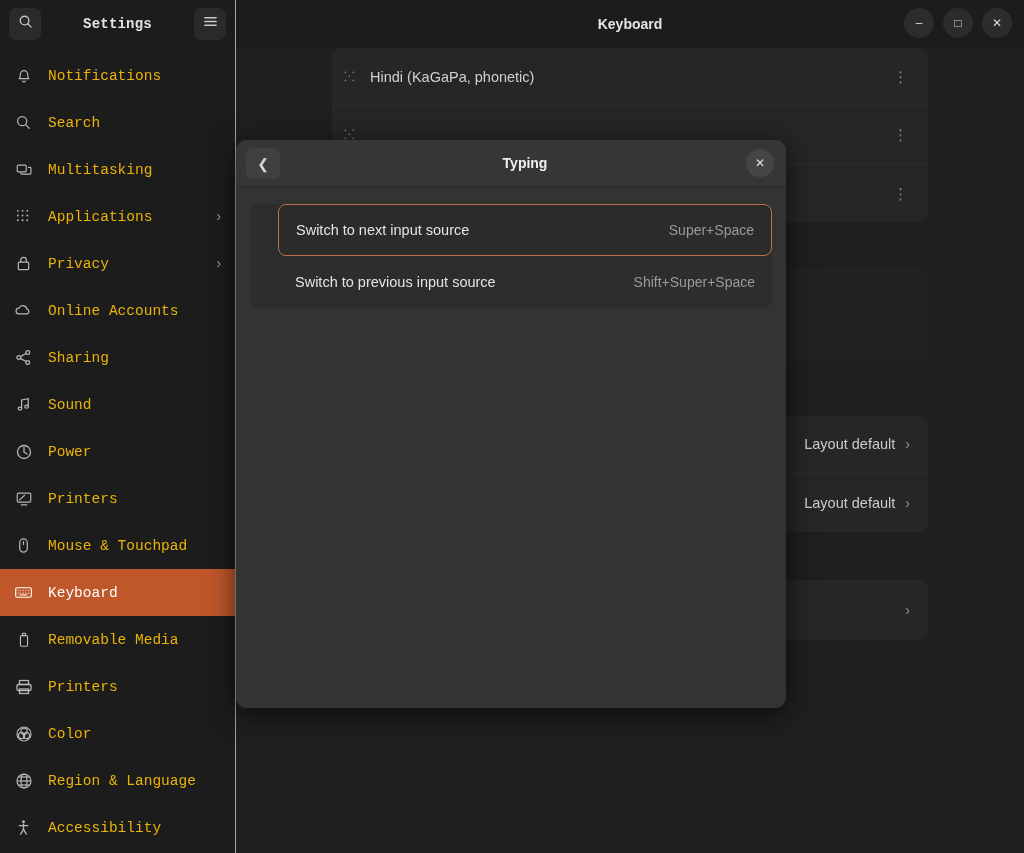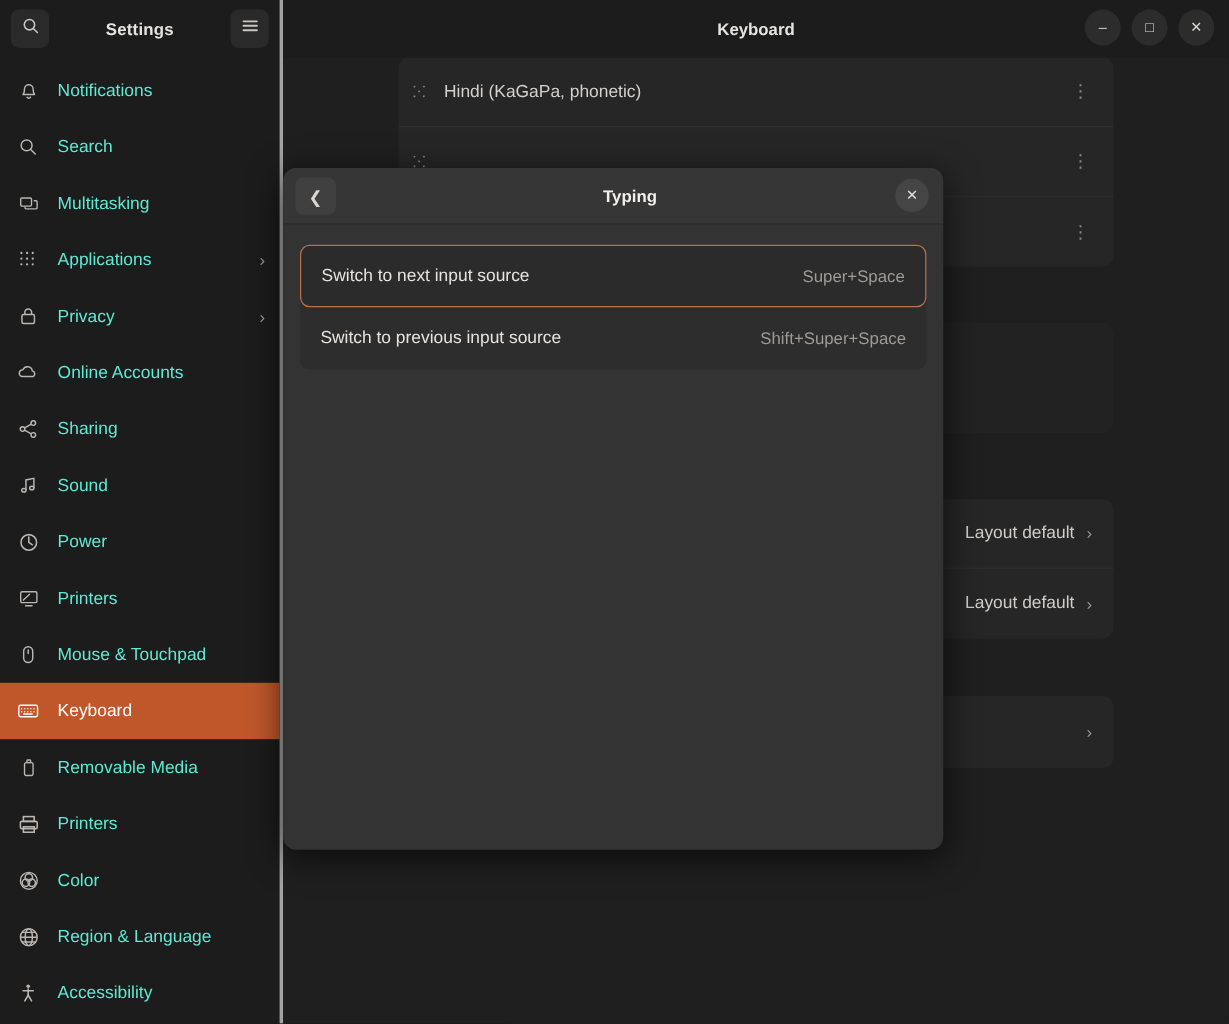--- a/index.html
+++ b/index.html
@@ -9,21 +9,22 @@
     font-family: "Liberation Sans", sans-serif;
     overflow: hidden;
   }
   #root { position: relative; width: 1024px; height: 853px; background: #1c1c1c; }
 
   
   .sidebar {
     position: absolute; left: 0; top: 0;
     width: 236px; height: 853px;
     background: #1c1c1c;
-    border-right: 3px solid #a3a3a3;
+    border-right: 1px solid #a3a3a3;
+    font-family: Liberation Mono, monospace;
   }
   .sidebar-header {
     height: 48px; display: flex; align-items: center;
     padding: 0 9px; gap: 0;
   }
   .hdr-btn {
     width: 32px; height: 32px; border-radius: 7px;
     background: #2a2a2a;
     display: flex; align-items: center; justify-content: center;
     cursor: pointer; flex: 0 0 auto;
@@ -34,21 +35,21 @@
     letter-spacing: .2px;
   }
   .sidebar-list { padding: 4px 0 0 0; }
   .side-item {
     position: relative;
     display: flex; align-items: center;
     height: 47px; padding: 0 14px 0 14px;
     gap: 15px; cursor: pointer;
     color: #d6d3d0;
   }
-  .side-item .lbl { font-size: 14.5px; color: #5eead4; white-space: nowrap; }
+  .side-item .lbl { font-size: 14.5px; color: #eab308; white-space: nowrap; }
   .side-item.selected { background: #c0572b; }
   .side-item.selected .lbl { color: #ffffff; }
   .side-item .ico { width: 19px; height: 19px; flex: 0 0 auto;
     display: flex; align-items: center; justify-content: center; }
   .side-item .chev { position: absolute; right: 12px; color: #9a9694; font-size: 14px; }
 
   
   .main {
     position: absolute; left: 236px; top: 0;
     width: 788px; height: 853px;
@@ -140,20 +141,21 @@
     background: #454545; display: flex;
     align-items: center; justify-content: center;
     cursor: pointer; color: #e3e0dd; font-size: 12px;
   }
   .modal-body { flex: 1; background: #333333; padding: 17px 14px 0; }
   .sc-card { background: #2d2d2d; border-radius: 8px; overflow: visible; }
   .sc-row {
     display: flex; align-items: center; justify-content: space-between;
     height: 52px; padding: 0 17px; cursor: pointer;
     border-radius: 8px;
+    margin-left: 28px;
   }
   .sc-row.selected {
     border: 1.5px solid #b8734b;
     background: #2b2b2b;
   }
   .sc-name { font-size: 14.5px; color: #e6e3e0; }
   .sc-accel { font-size: 14px; color: #9d9a97; }
 </style>
 </head>
 <body>

